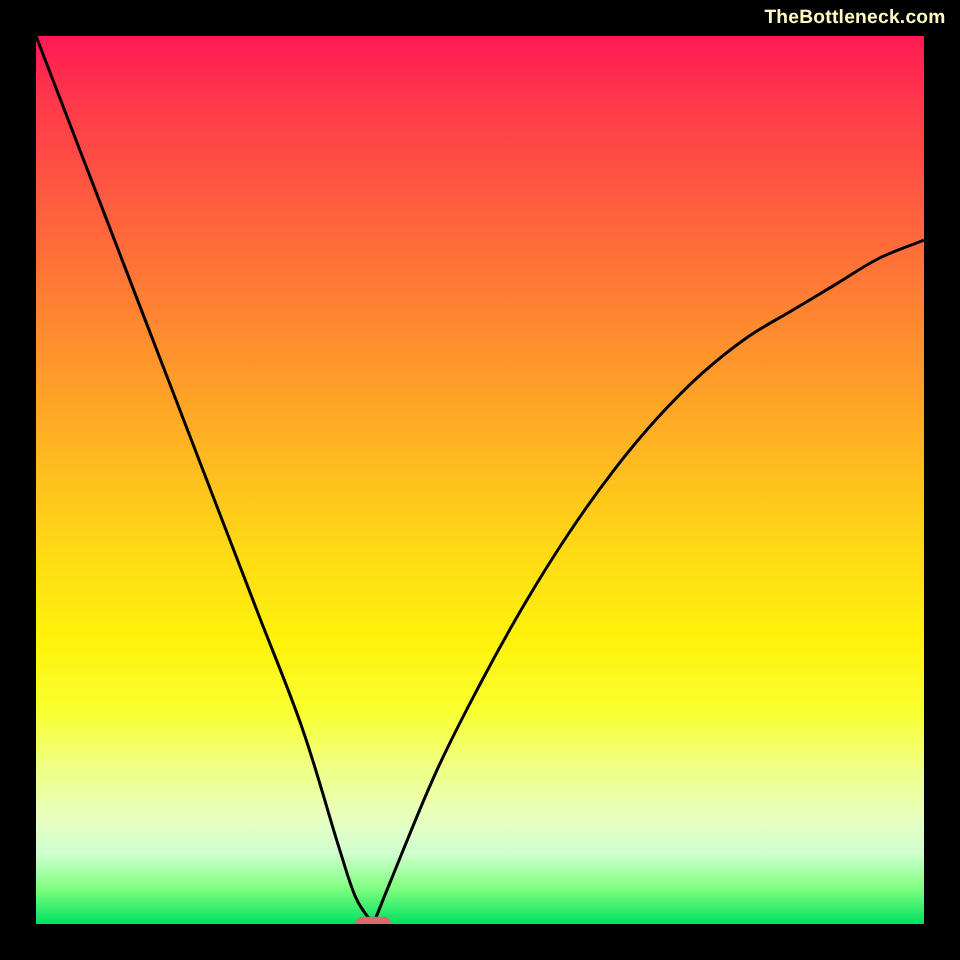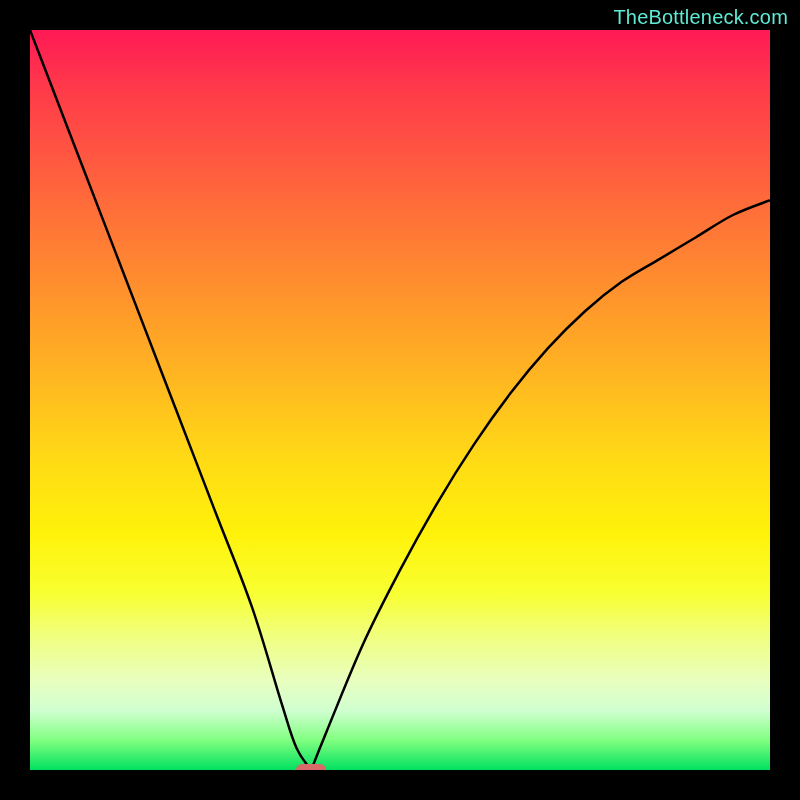--- a/index.html
+++ b/index.html
@@ -47,23 +47,23 @@
       #e8ffc0 88%,
       #d0ffd0 92%,
       #80ff80 96%,
       #00e060 100%
     );
   }
   .watermark {
     position: absolute;
     top: 6px;
     right: 12px;
-    color: #5eead4;
-    font-size: 20px;
-    font-weight: 400;
+    color: #fef9c3;
+    font-size: 16px;
+    font-weight: 700;
     letter-spacing: 0.2px;
   }
   .curve-svg {
     position: absolute;
     top: 0;
     left: 0;
     width: 100%;
     height: 100%;
   }
   .marker {

